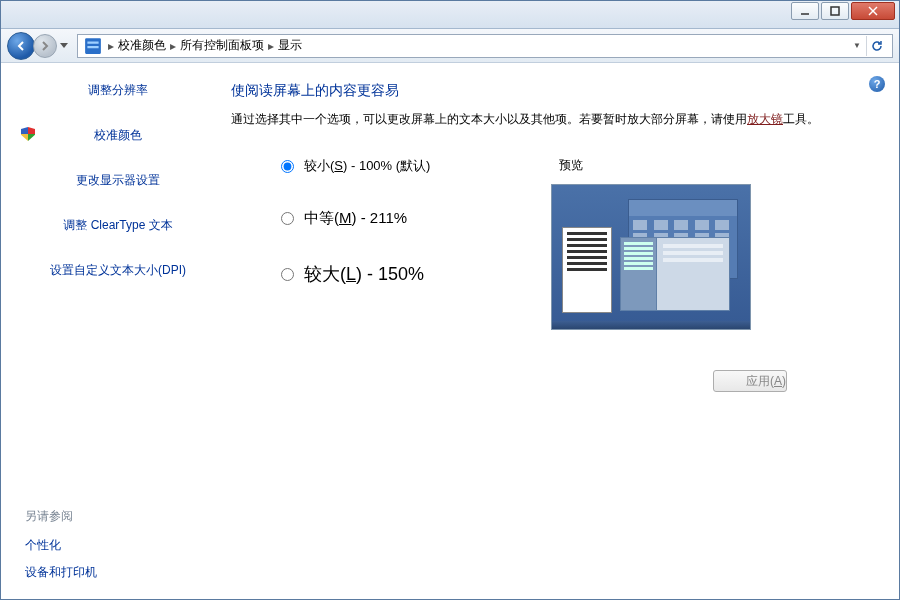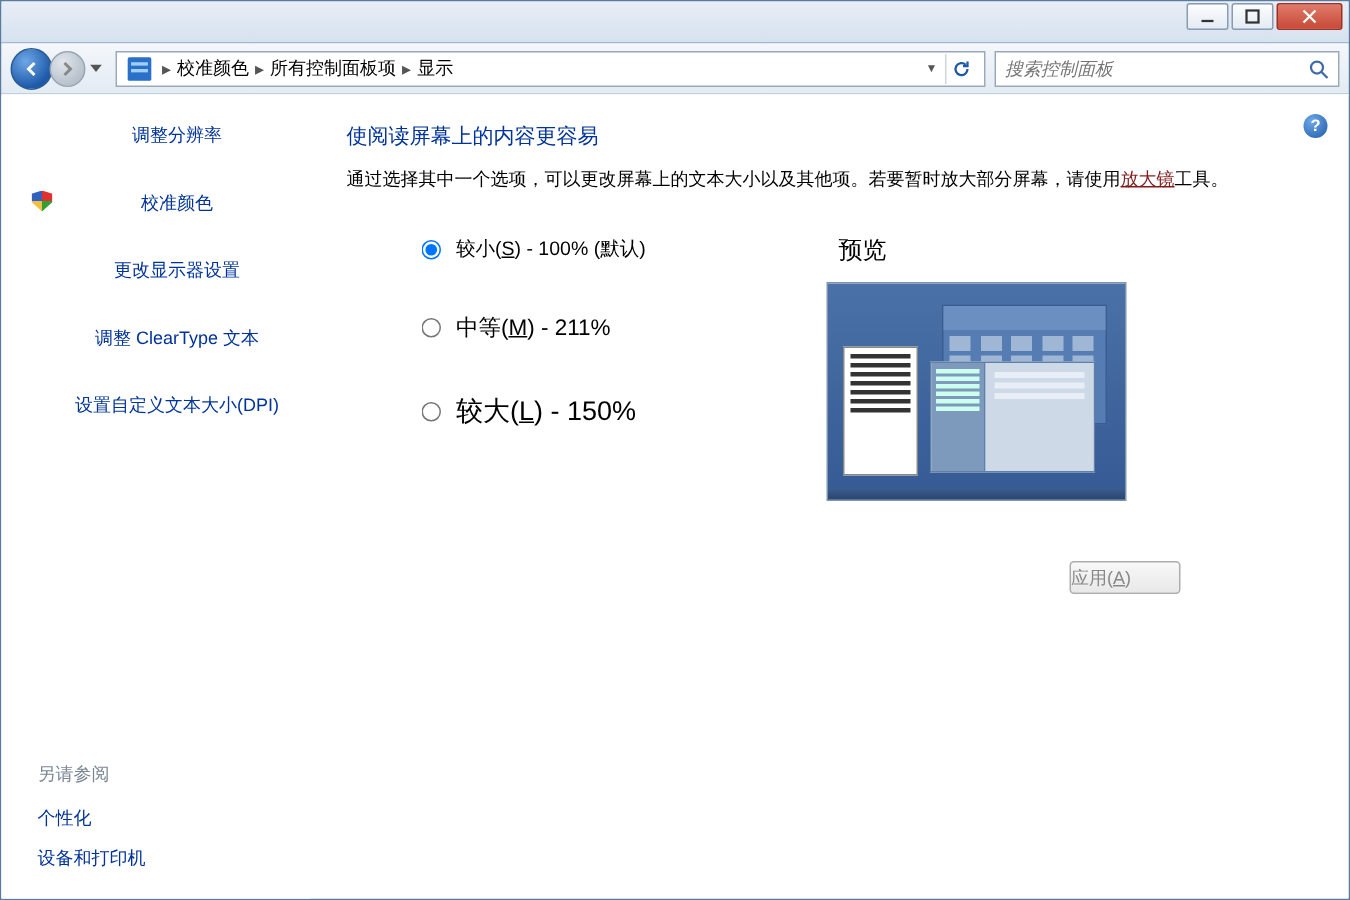--- a/index.html
+++ b/index.html
@@ -127,21 +127,21 @@
     .options-row { display: flex; margin-top: 28px; gap: 60px; }
     .options-col { width: 260px; display: flex; flex-direction: column; gap: 34px; padding-left: 50px; }
     .opt { display: flex; align-items: center; gap: 10px; font-size: 13px; }
     .opt input[type=radio] { width: 13px; height: 13px; }
     .opt-label { color: #000; text-align: right; }
     .opt-label .ul { text-decoration: underline; }
     .opt.m { font-size: 15px; }
     .opt.l { font-size: 18px; }
     
     .preview-col { flex: 1; }
-    .preview-title { font-size: 16px; color: #000; margin-bottom: 10px; padding-left: 8px; }
+    .preview-title { font-size: 12px; color: #000; margin-bottom: 10px; padding-left: 8px; }
     .preview-box {
       width: 200px; height: 146px;
       border: 1px solid #7e95ad;
       background: linear-gradient(#4a71a8, #365a93);
       position: relative;
       padding: 10px;
     }
     .pv-win1 {
       position: absolute; top: 14px; right: 12px;
       width: 110px; height: 80px; background: #557cb3;
@@ -168,21 +168,21 @@
     .pv-win3 span{height:3px;background:#333;}
     .pv-taskbar { position: absolute; bottom: 0; left: 0; right: 0; height: 8px; background: linear-gradient(#3c5e92, #2a4670); }
     
     .apply-row { display: flex; justify-content: flex-end; margin-top: 40px; padding-right: 84px; }
     .apply-btn {
       width: 74px; height: 22px;
       border: 1px solid #adadad;
       background: linear-gradient(#f8f8f8, #e8e8e8);
       color: #888; font-size: 12px;
       border-radius: 3px;
-      display: flex; align-items: center; justify-content: flex-start;
+      display: flex; align-items: center; justify-content: flex-end;
     }
     .apply-btn .ul { text-decoration: underline; }
   </style>
 </head>
 <body>
 
 <div class="window">
 
   <div class="titlebar">
     <div class="titlebar-buttons">
@@ -243,29 +243,20 @@
       <div class="addr-ctrls">
         <span class="addr-dd">▼</span>
         <div class="addr-refresh">
           <svg width="14" height="14" viewBox="0 0 14 14">
               <path d="M11 7a4 4 0 1 1-1.2-2.8M11 2v3h-3" fill="none" stroke="#1e5aa8" stroke-width="1.5"></path>
             </svg>
         </div>
       </div>
     </div>
 
-    <div class="searchbar">
-      <input type="text" placeholder="搜索控制面板" style="">
-      <div class="search-icon">
-        <svg width="14" height="14" viewBox="0 0 14 14">
-            <circle cx="6" cy="6" r="4" fill="none" stroke="#3d6aa8" stroke-width="1.5"></circle>
-            <line x1="9" y1="9" x2="13" y2="13" stroke="#3d6aa8" stroke-width="1.5"></line>
-          </svg>
-      </div>
-    </div>
   </div>
 
   <div class="content-wrap">
     <div class="sidebar">
       <ul class="side-links">
         <li class="side-link">调整分辨率</li>
         <li class="side-link shield">校准颜色</li>
         <li class="side-link">更改显示器设置</li>
         <li class="side-link">调整 ClearType 文本</li>
         <li class="side-link">设置自定义文本大小(DPI)</li>

